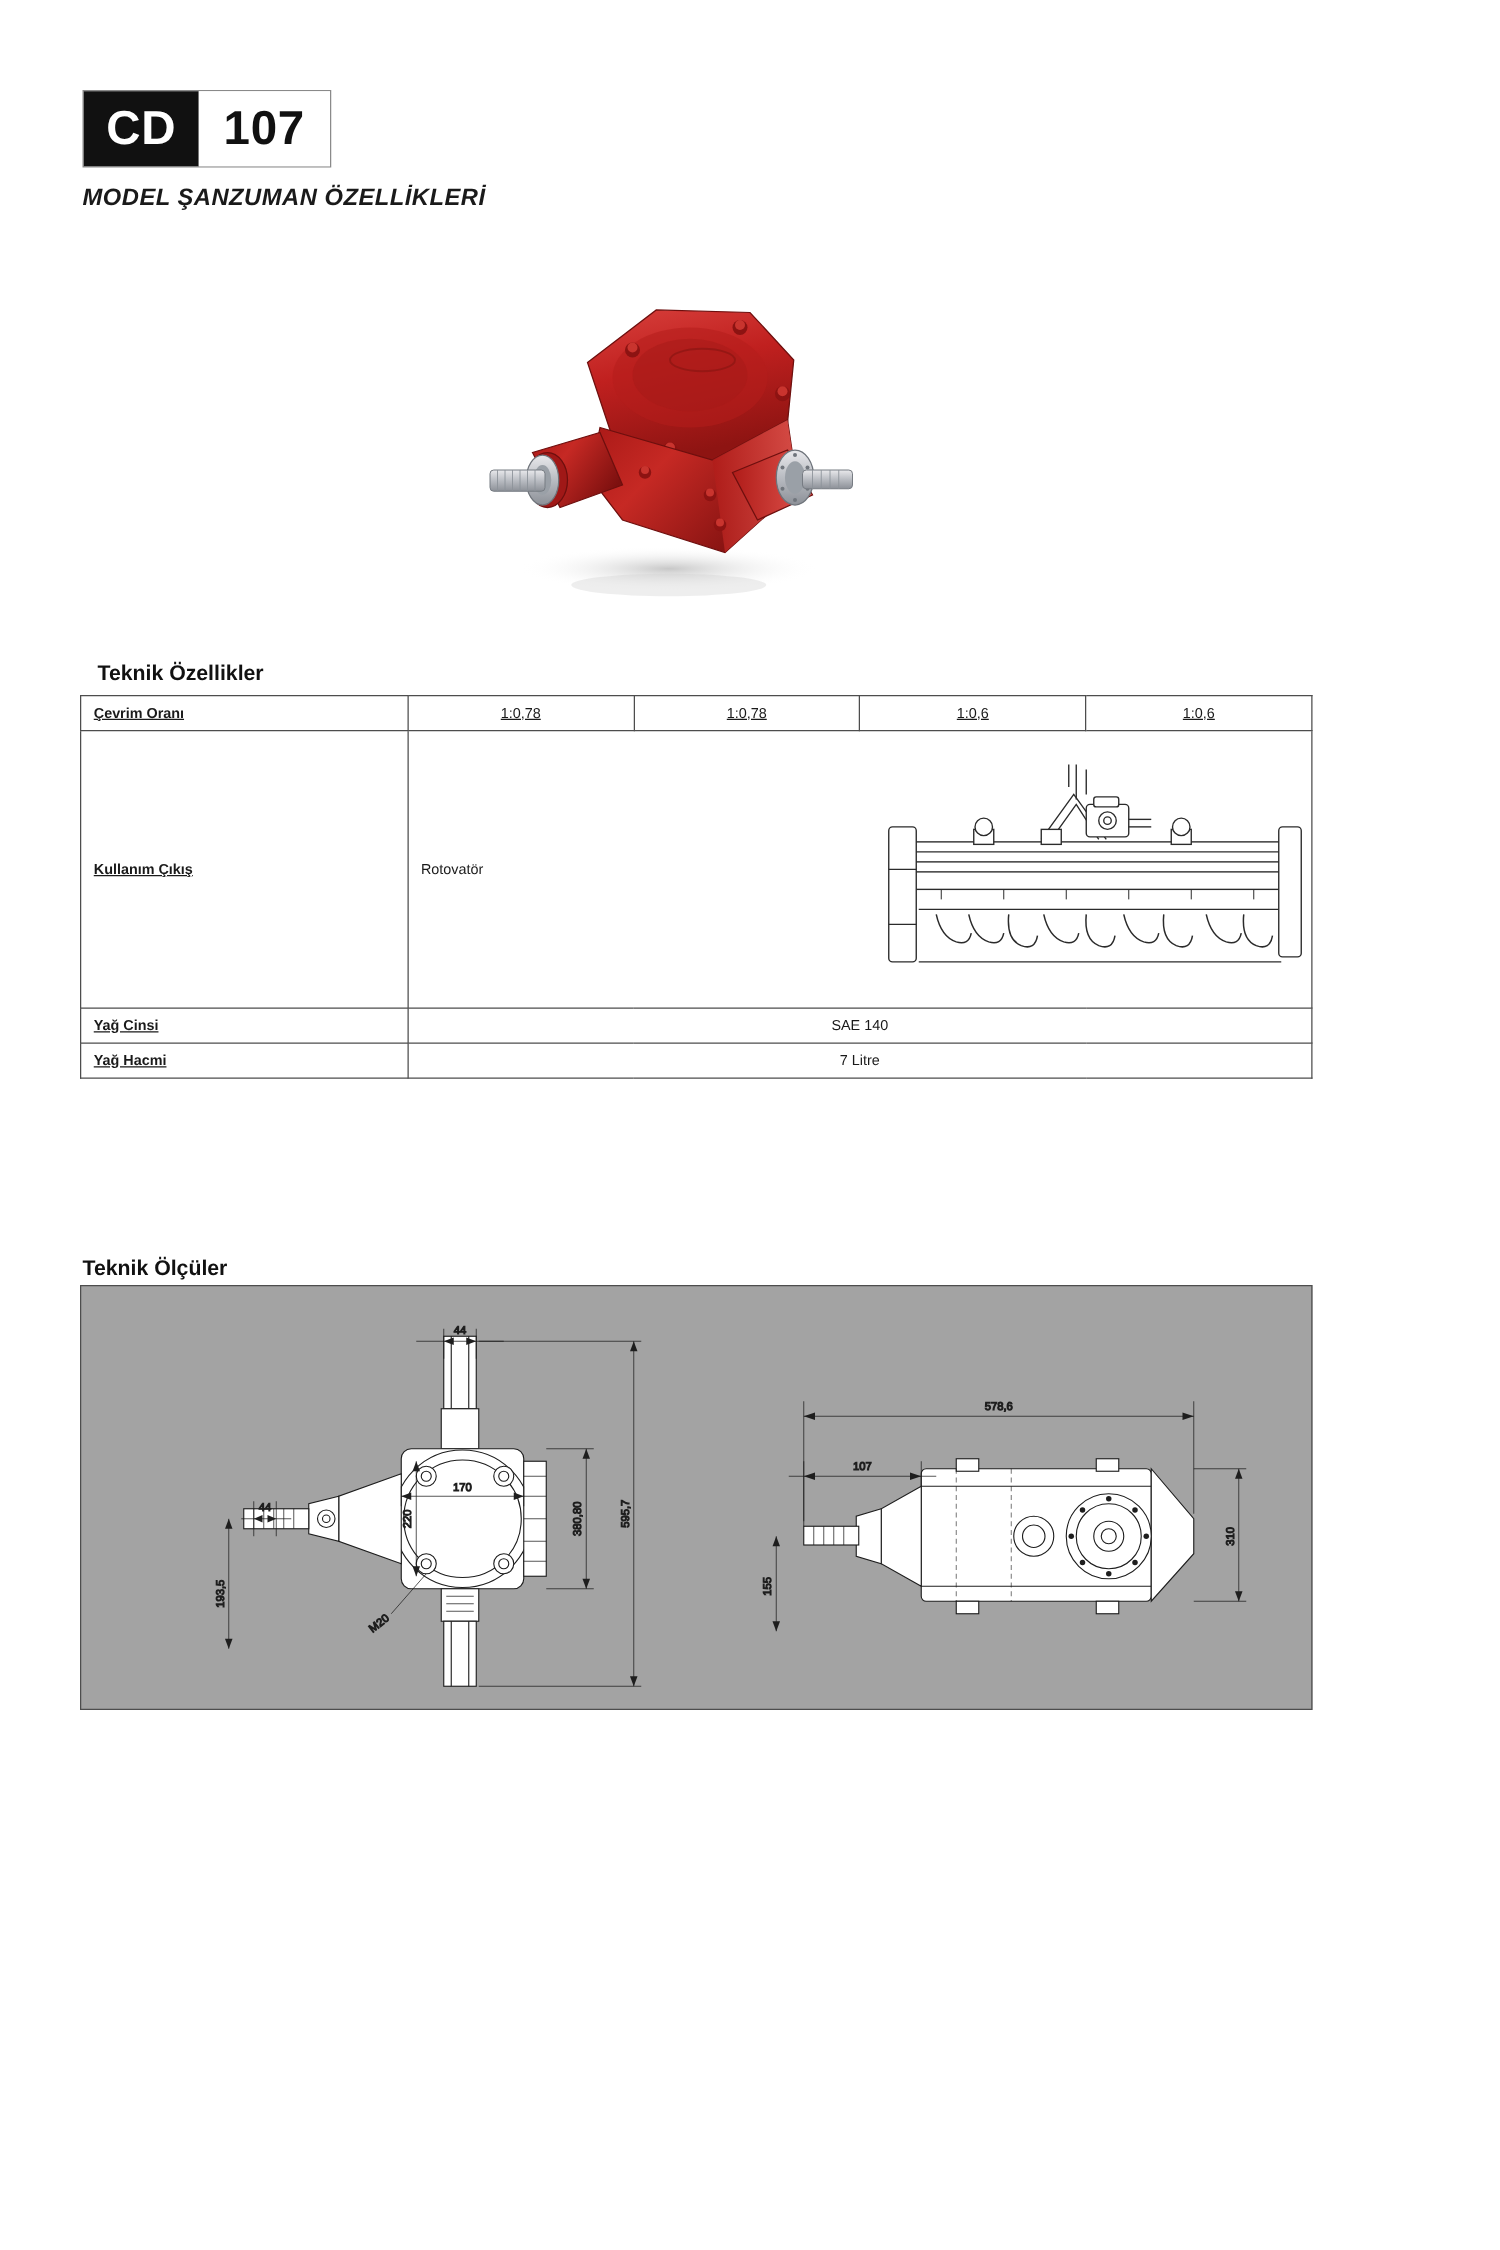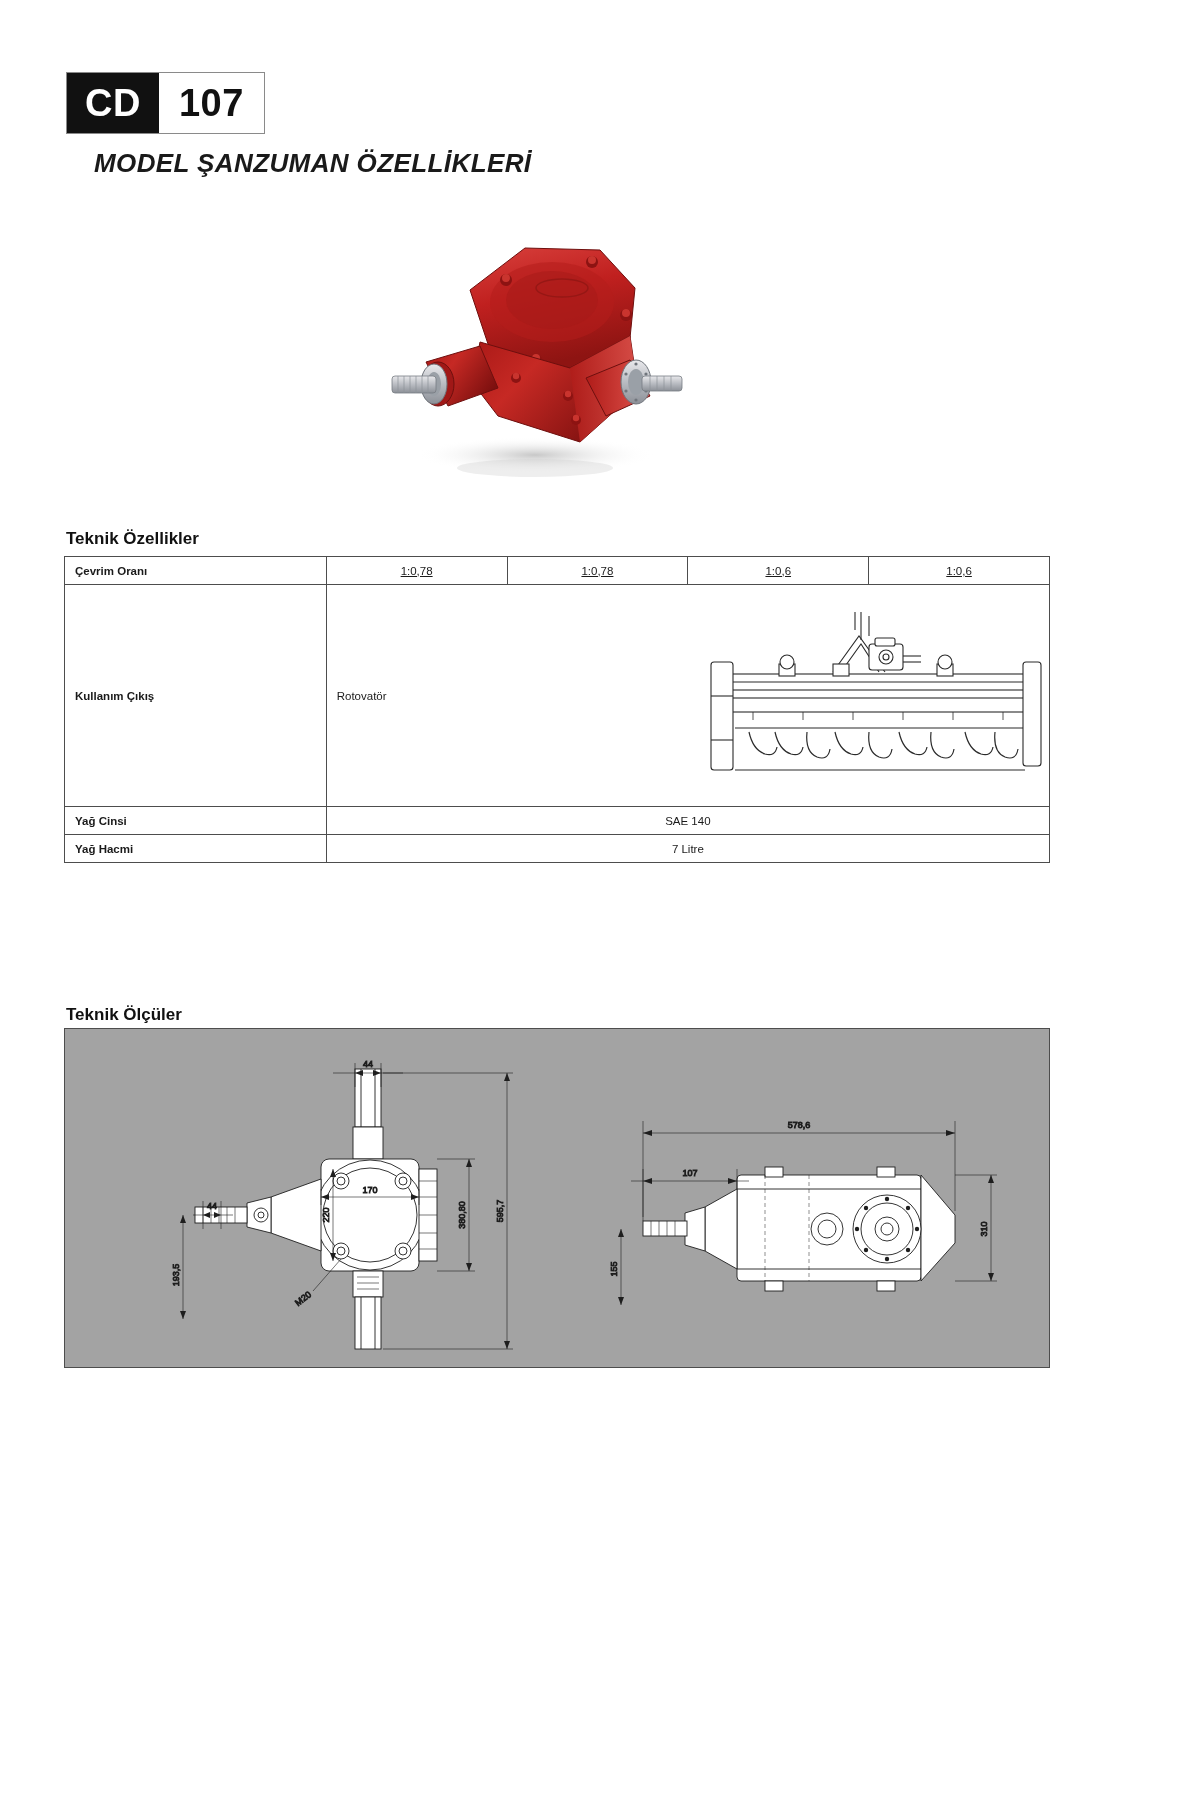--- a/index.html
+++ b/index.html
@@ -29,49 +29,49 @@
     font-family: "Liberation Sans", sans-serif;
   }
   .badge-number {
     background: #ffffff; color: #111111;
     font-size: 38px; font-weight: bold;
     display: flex; align-items: center; justify-content: center;
     padding: 0 20px; letter-spacing: 0.5px;
   }
   .header-subtitle {
     margin-top: 14px;
-    font-size: 26px; font-weight: bold; font-style: italic;
-    letter-spacing: 0.4px; color: #1a1a1a; margin-left: 28px;
+    font-size: 19px; font-weight: bold; font-style: italic;
+    letter-spacing: 0.4px; color: #1a1a1a;
   }
 
   
   .product-photo { position: absolute; left: 330px; top: 210px; width: 400px; height: 290px; }
 
   
   .section-title {
     font-size: 17px; font-weight: bold; color: #111111;
   }
-  #specs-title { position: absolute; left: 66px; top: 529px; }
+  #specs-title { position: absolute; left: 78px; top: 529px; }
   #dims-title  { position: absolute; left: 66px; top: 1005px; }
 
   
   .spec-table {
     position: absolute; left: 64px; top: 556px;
     width: 986px;
     border-collapse: collapse;
     font-size: 11.5px;
   }
   .spec-table td {
     border: 1px solid #4d4d4d;
     padding: 0 10px;
     height: 28px;
     vertical-align: middle;
   }
   .spec-table td.label {
-    width: 262px; font-weight: bold; text-align: left;
+    width: 262px; font-weight: bold; text-align: left; text-decoration: underline;
   }
   .spec-table td.val { text-align: center; width: 181px; text-decoration: underline; }
   .spec-table td.span { text-align: center; }
   .spec-table tr.usage td { height: 222px; vertical-align: middle; }
   .spec-table tr.usage td.usage-val {
     vertical-align: middle; text-align: left; position: relative; padding: 0;
   }
   .usage-text { position: absolute; left: 10px; top: 50%; transform: translateY(-50%); }
   .usage-drawing { position: absolute; right: 6px; top: 50%; transform: translateY(-50%); }
 

